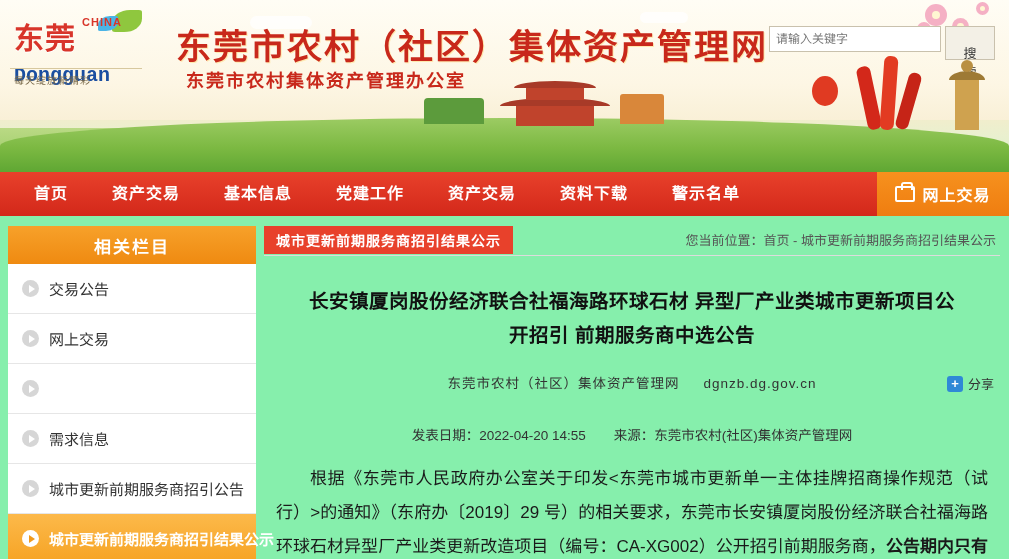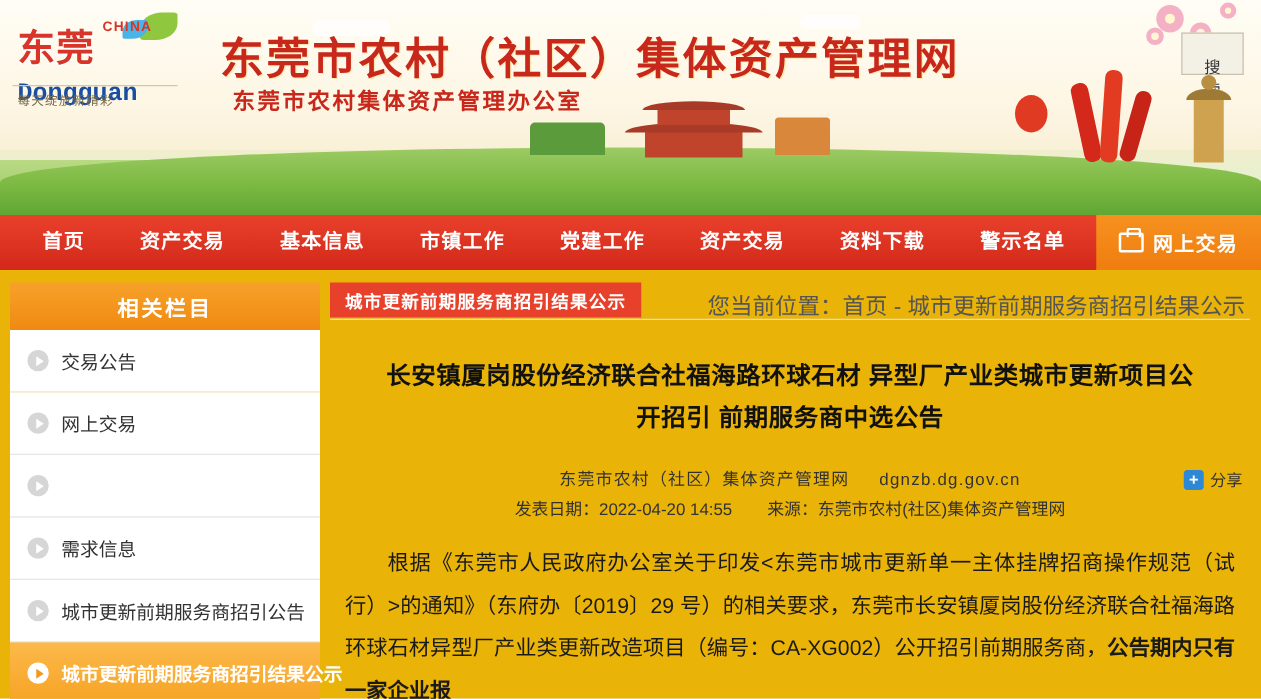--- a/index.html
+++ b/index.html
@@ -158,21 +158,21 @@
   }
   .nav-online .cart::before {
     content: ""; position: absolute; left: 4px; top: -6px;
     width: 8px; height: 6px; border: 2px solid #fff; border-bottom: none;
     border-radius: 3px 3px 0 0;
   }
 
   
   .body {
     position: relative; width: 1009px; height: 343px;
-    background: #eab308;
+    background: #86efac;
   }
 
   
   .sidebar {
     position: absolute; left: 8px; top: 10px; width: 248px;
   }
   .sidebar-title {
     width: 248px; height: 38px;
     background: linear-gradient(180deg,#f7a12a 0%, #ef8a11 100%);
     color: #fff; font-size: 17px; font-weight: bold;
@@ -220,42 +220,42 @@
   }
   .section-tag {
     position: absolute; left: 0; top: 0;
     height: 28px; padding: 0 12px;
     background: #e8412b; color: #fff;
     font-size: 14px; font-weight: bold;
     display: flex; align-items: center; letter-spacing: 1px;
   }
   .crumb {
     position: absolute; right: 4px; top: 4px;
-    font-size: 18px; color: #555;
+    font-size: 13px; color: #555;
   }
   .crumb a { color: #555; text-decoration: none; cursor: pointer; }
   .sep-line {
     position: absolute; left: 0; top: 29px; width: 736px; height: 1px;
     background: #dcdcdc;
   }
 
   .doc-title {
     margin: 28px 40px 0 40px;
     font-size: 19.5px; font-weight: bold; color: #111;
     line-height: 34px; text-align: center;
     letter-spacing: 0.5px;
   }
   .doc-org {
     margin-top: 20px;
     text-align: center; font-size: 13.5px; color: #333;
     letter-spacing: 1px;
   }
   .doc-org .mail { margin-left: 24px; color: #333; }
   .doc-meta {
-    margin-top: 4px;
+    margin-top: 32px;
     text-align: center; font-size: 13.5px; color: #333;
   }
   .doc-meta .src { margin-left: 28px; }
   .share {
     position: absolute; right: 6px; top: 148px;
     display: flex; align-items: center;
     font-size: 13px; color: #333; cursor: pointer;
   }
   .share .plus {
     width: 16px; height: 16px; background: #2f88d6; color: #fff;
@@ -294,20 +294,21 @@
       <div class="chinaword">CHINA</div>
       <div class="en">Dongguan</div>
       <div class="divider"></div>
       <div class="slogan">每天绽放新精彩</div>
     </div>
 
     <div class="site-title">东莞市农村（社区）集体资产管理网</div>
     <div class="site-subtitle">东莞市农村集体资产管理办公室</div>
 
     <div class="search-wrap">
+      <input class="search-input" type="text" placeholder="请输入关键字" style="">
       <button class="search-btn">搜索</button>
     </div>
 
     <div class="hill2"></div>
     <div class="hill"></div>
 
     <div style="position:absolute;left:496px;bottom:46px;width:118px;height:46px;">
       <div style="position:absolute;left:20px;bottom:0;width:78px;height:22px;background:#c0432c;"></div>
       <div style="position:absolute;left:4px;bottom:20px;width:110px;height:8px;background:#a83a28;border-radius:50% 50% 0 0/100% 100% 0 0;"></div>
       <div style="position:absolute;left:30px;bottom:26px;width:58px;height:14px;background:#c0432c;"></div>
@@ -328,21 +329,20 @@
       <div style="position:absolute;left:8px;bottom:0;width:24px;height:52px;background:#cfa24f;"></div>
       <div style="position:absolute;left:2px;bottom:50px;width:36px;height:9px;background:#9e7a35;border-radius:50% 50% 0 0/100% 100% 0 0;"></div>
       <div style="position:absolute;left:14px;bottom:58px;width:12px;height:12px;background:#b98f42;border-radius:50%;"></div>
     </div>
   </div>
 
   <div class="nav">
     <div class="nav-item">首页</div>
     <div class="nav-item">资产交易</div>
     <div class="nav-item">基本信息</div>
-    <div class="nav-item">市镇工作</div>
     <div class="nav-item">党建工作</div>
     <div class="nav-item">资产交易</div>
     <div class="nav-item">资料下载</div>
     <div class="nav-item">警示名单</div>
     <div class="nav-online">
       <span class="cart"></span>
       <span>网上交易</span>
     </div>
   </div>
 

